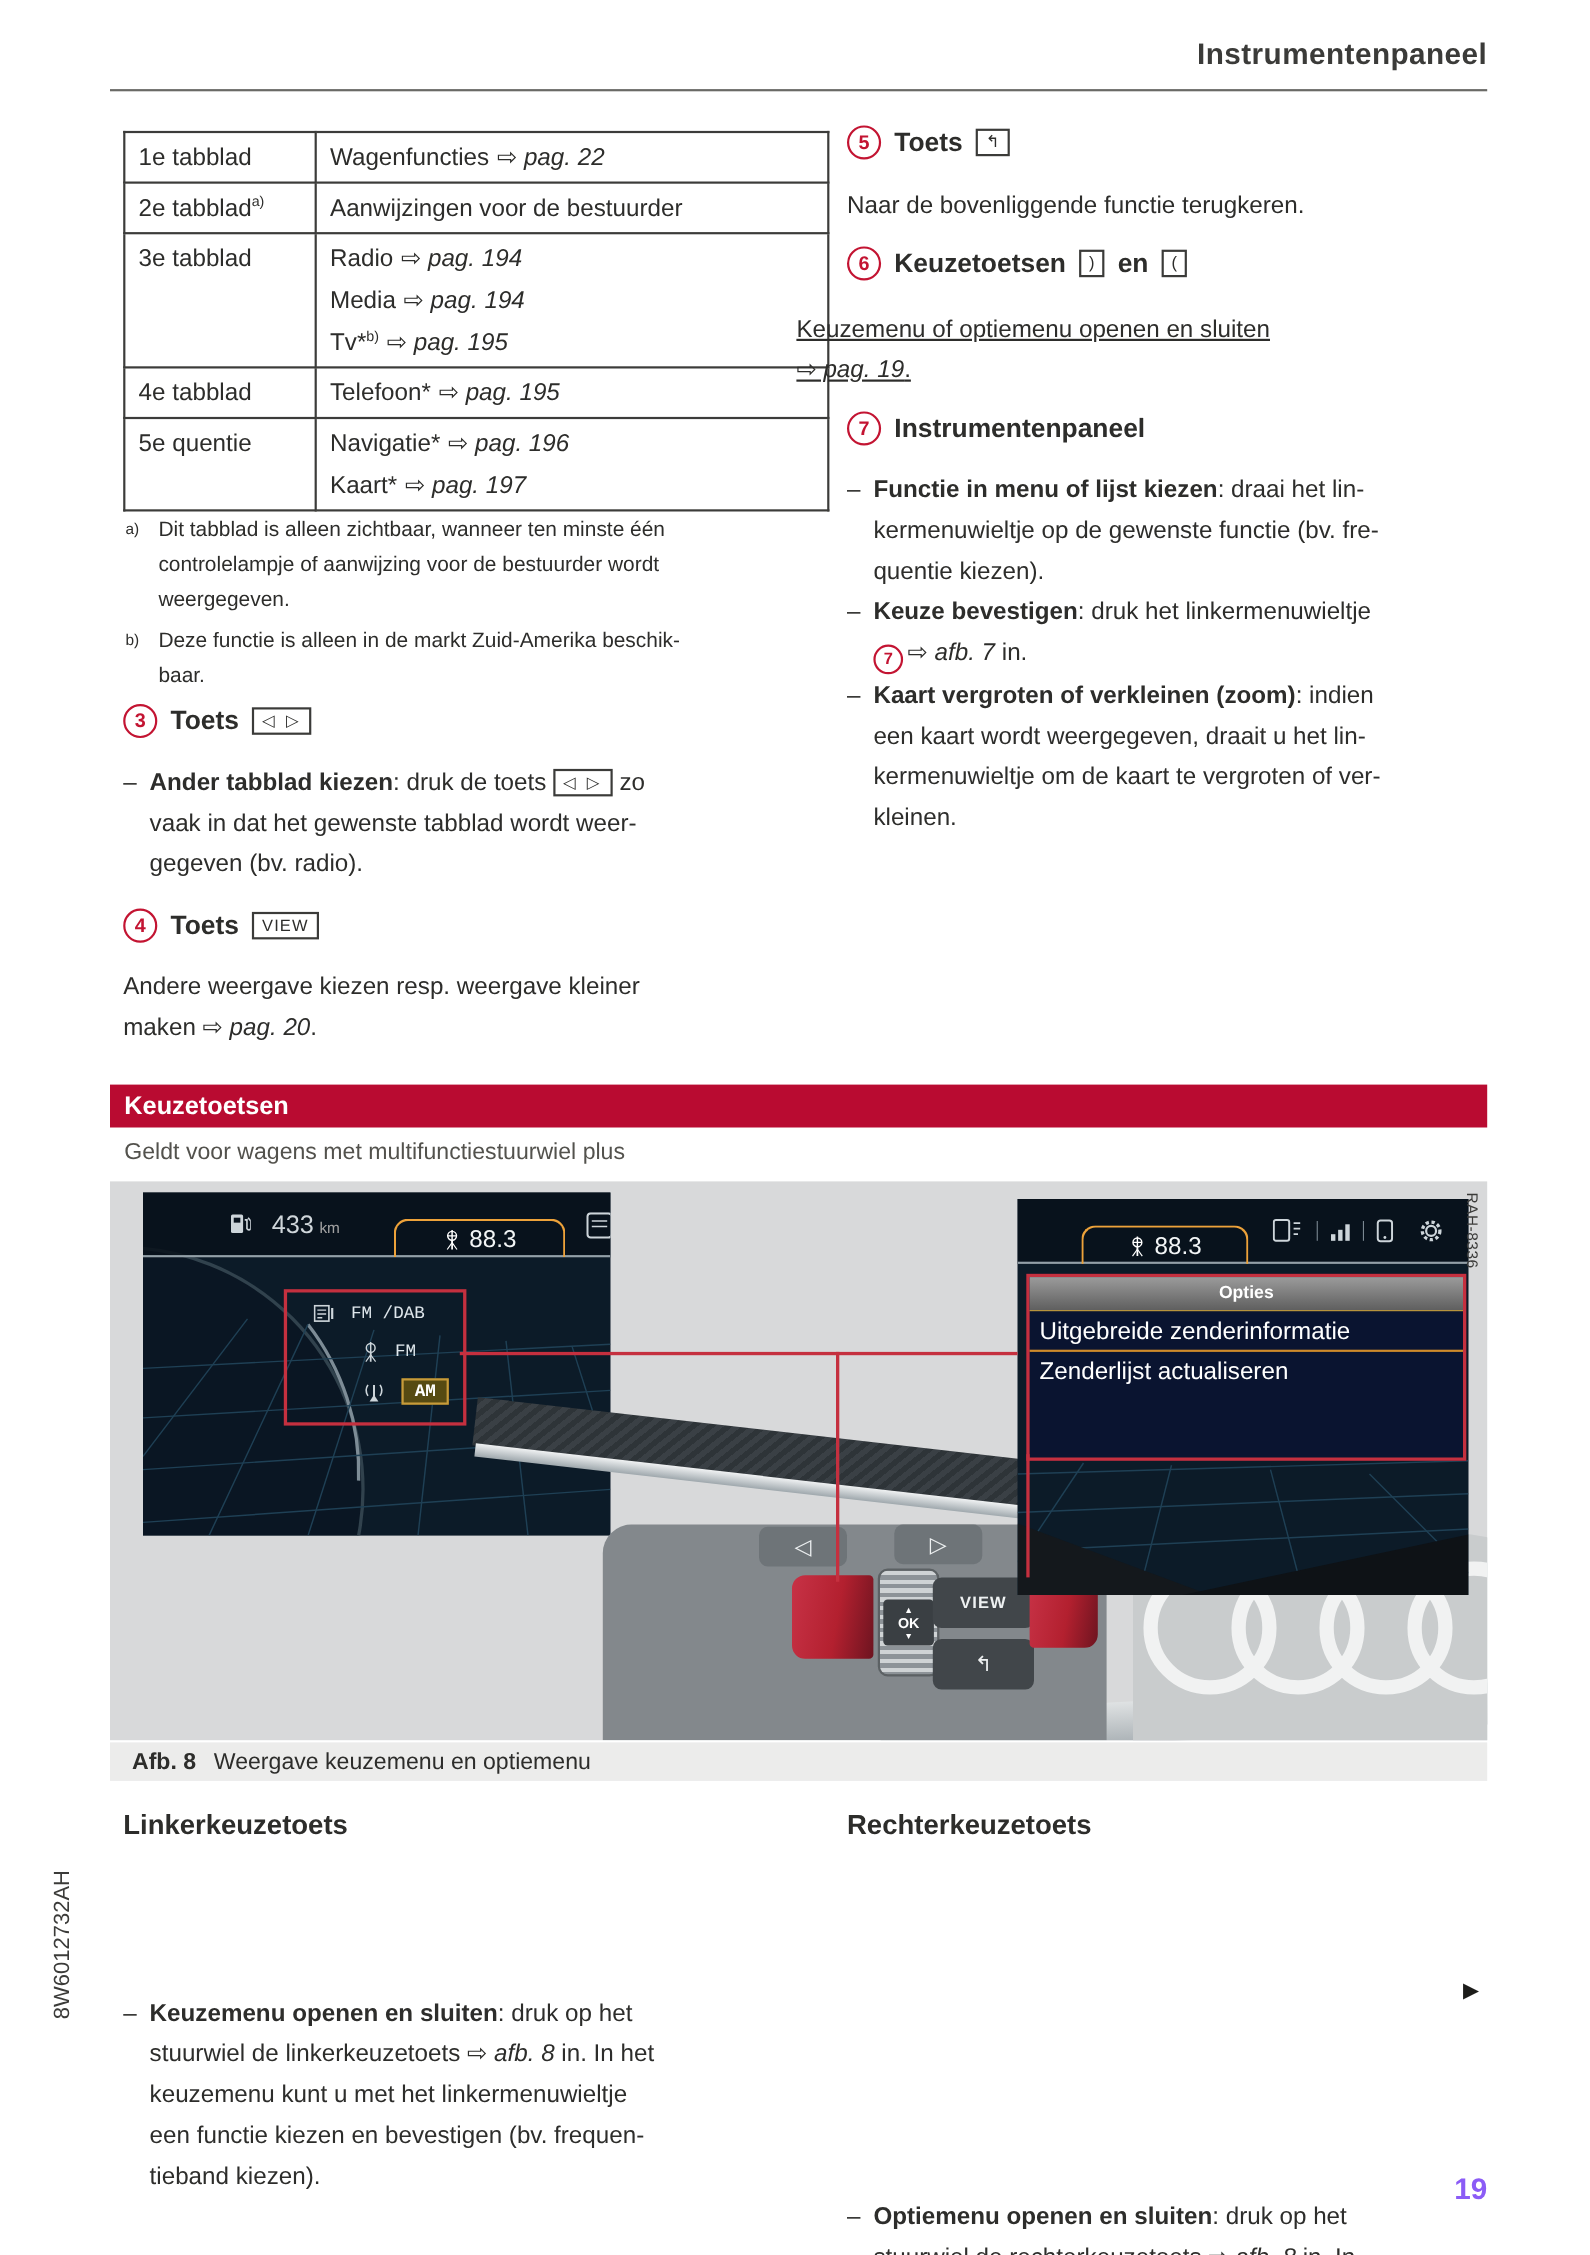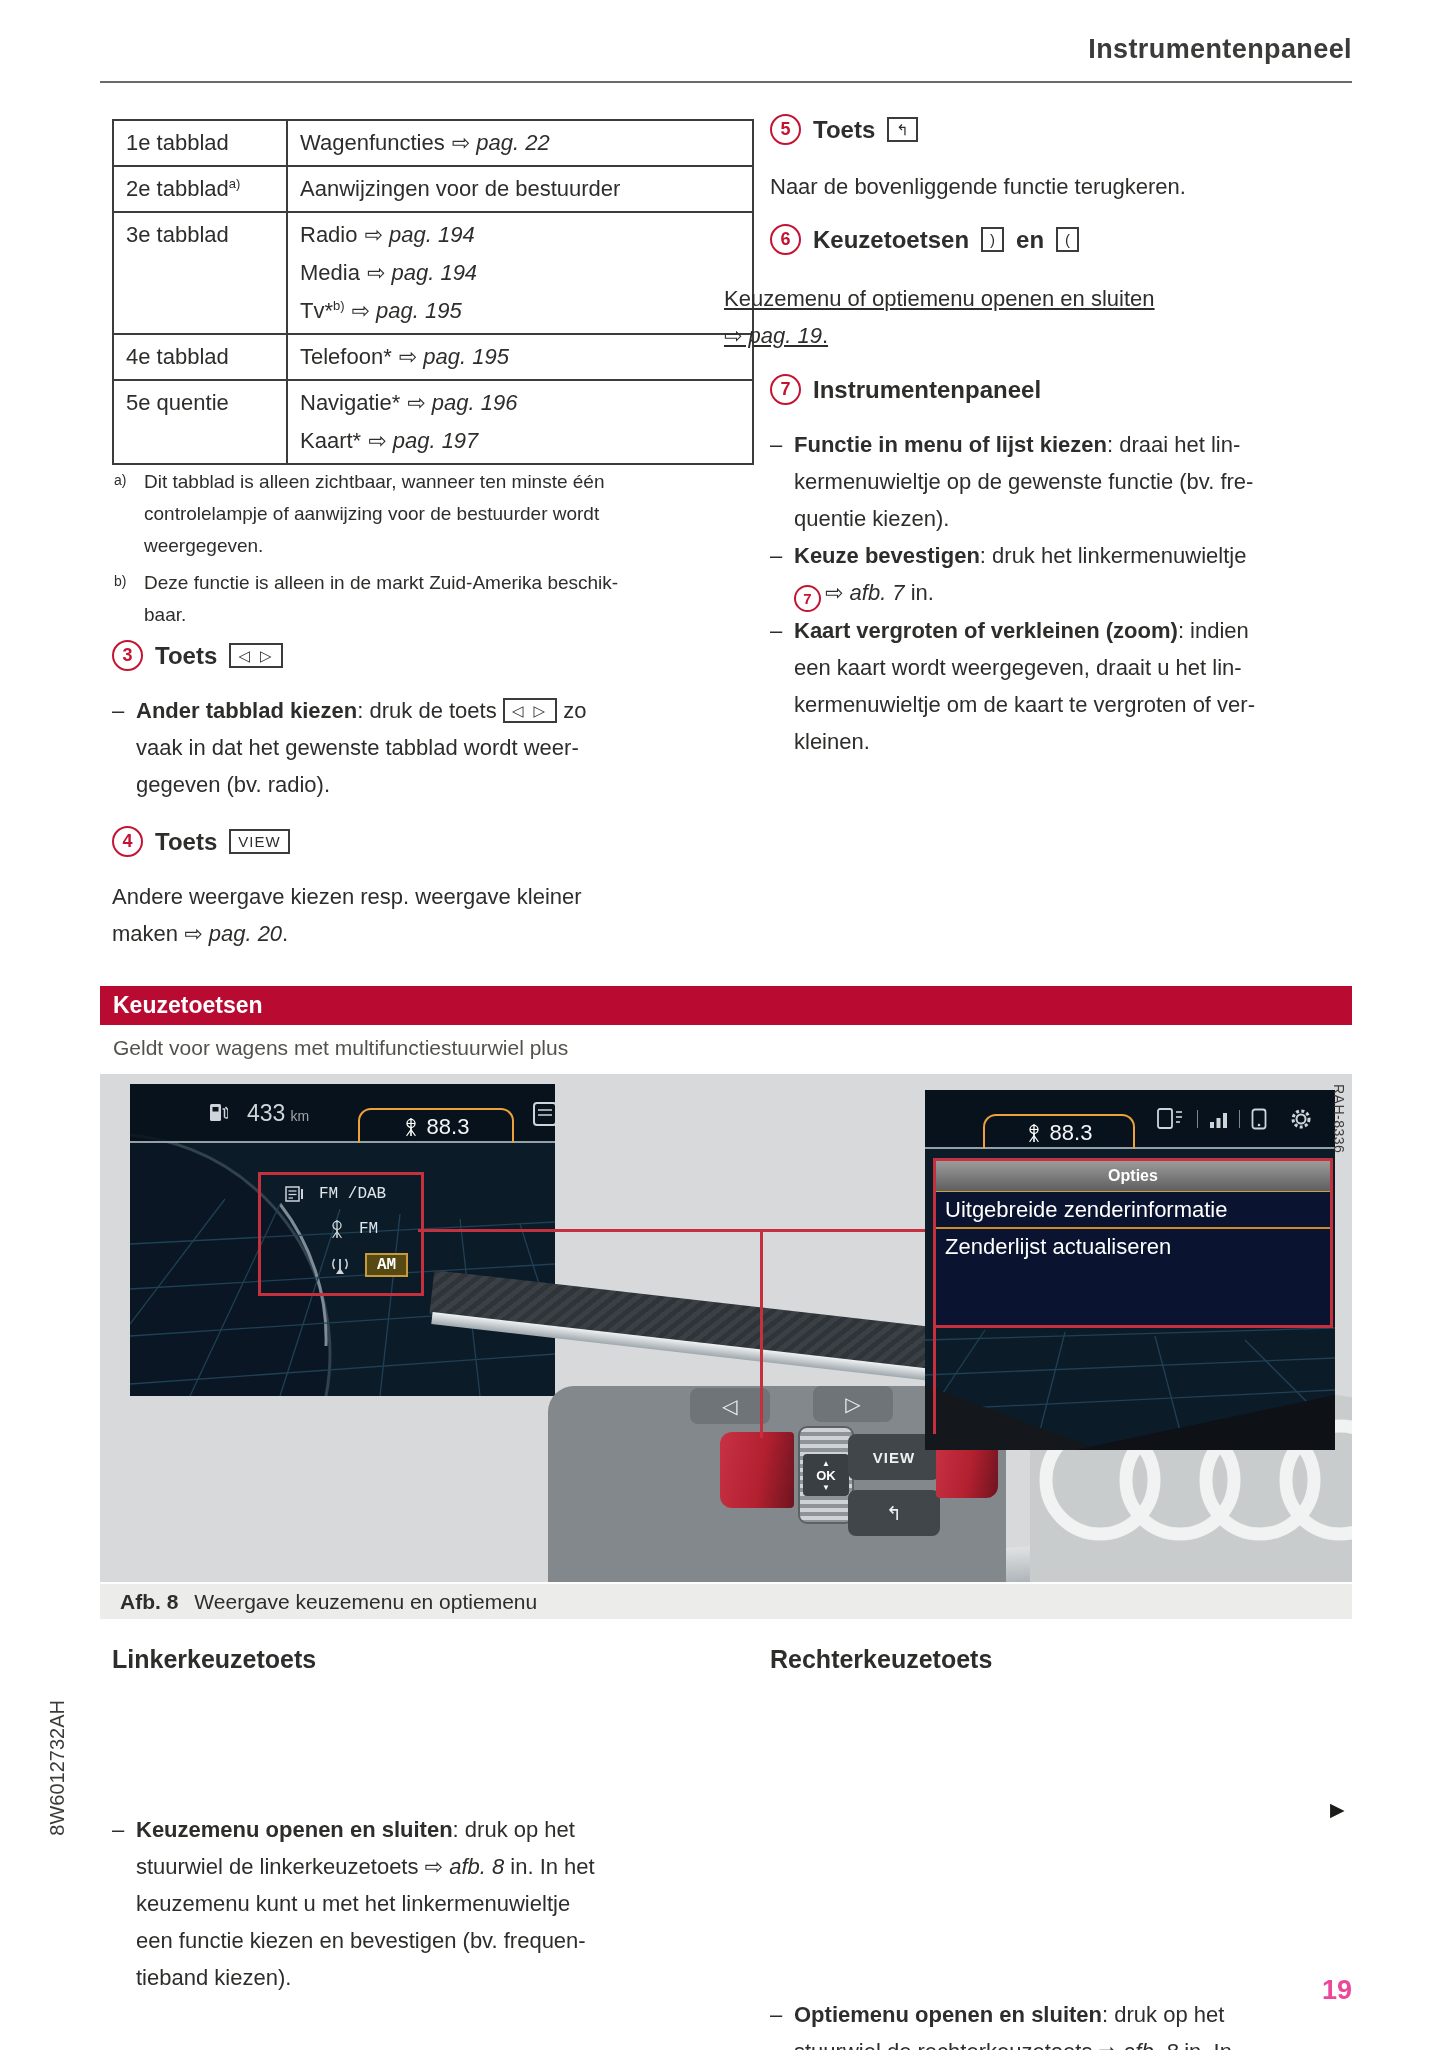--- a/index.html
+++ b/index.html
@@ -93,21 +93,21 @@
                 background:linear-gradient(#dfe2e3,#aab1b5);}
   .refcode{position:absolute;left:1231px;top:10px;writing-mode:vertical-rl;font-size:14px;color:#3b3b39;letter-spacing:.5px;}
 
   .caption{left:100px;top:1584px;width:1252px;height:35px;background:#ececeb;font-size:21px;line-height:35px;
            color:#2d2d2b;padding-left:0;}
   .caption .cl{font-weight:bold;margin-left:20px;margin-right:16px;}
 
   .subhead{font-size:25px;font-weight:bold;color:#2d2d2b;}
   .more-arrow{left:1330px;top:1798px;font-size:19px;color:#1c1c1a;}
   .spine{left:46px;top:1700px;writing-mode:vertical-rl;transform:rotate(180deg);font-size:20px;color:#3b3b39;}
-  .pagenum{right:93px;top:1975px;font-size:27px;font-weight:bold;color:#ec4899;}
+  .pagenum{right:93px;top:1975px;font-size:27px;font-weight:bold;color:#8b5cf6;}
 </style>
 </head>
 <body>
 
 <div class="abs page-title">Instrumentenpaneel</div>
 <div class="abs head-rule"></div>
 
 <table class="abs tabs-table">
   <tbody>
       <tr>

